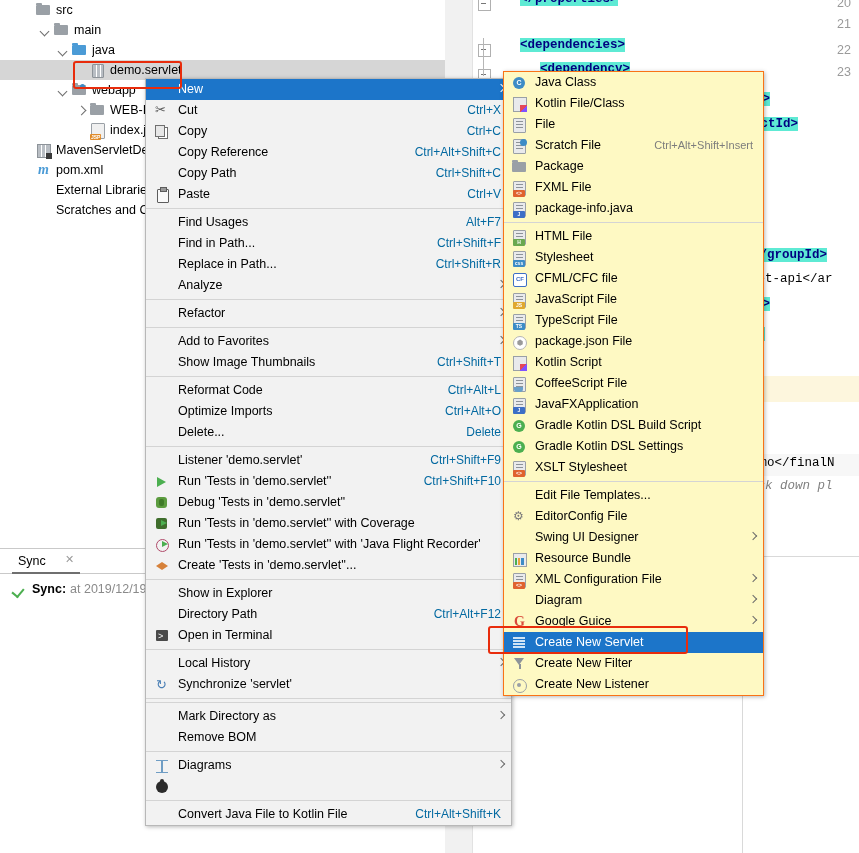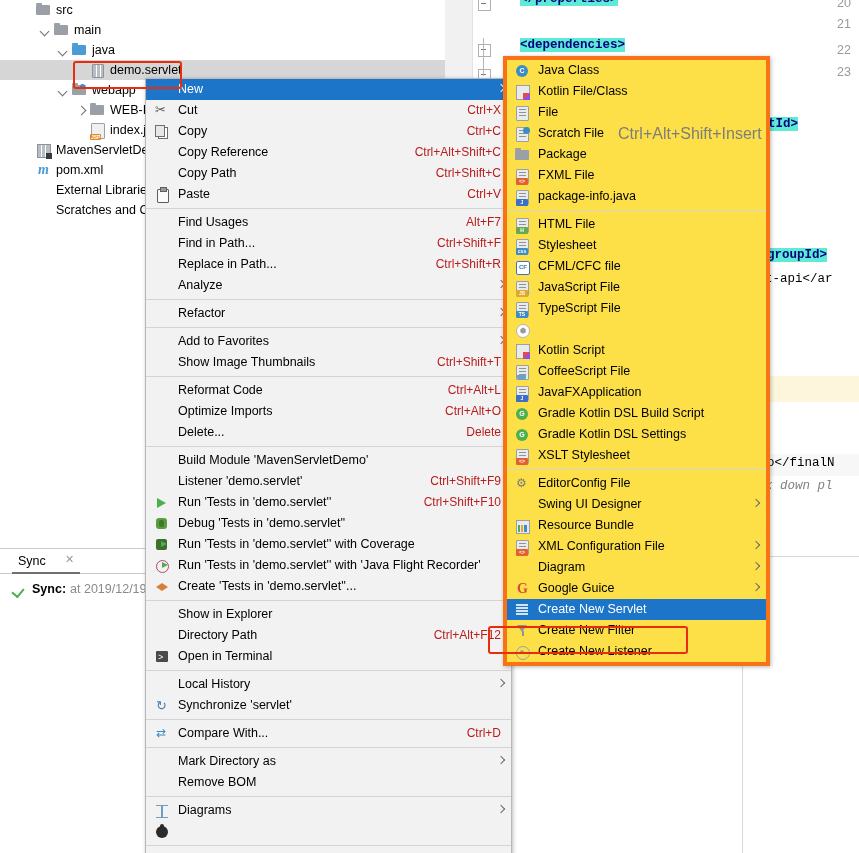--- a/index.html
+++ b/index.html
@@ -156,21 +156,21 @@
   }
   .mi{
     position:relative;height:21px;line-height:21px;
     display:flex;align-items:center;
     padding-left:8px;padding-right:10px;
     font-size:12.5px;color:#000;white-space:nowrap;
   }
   .mi.sel{background:#1c75c9;color:#ffffff;}
   .mi-icon{width:18px;height:16px;flex:0 0 18px;margin-right:6px;position:relative;}
   .mi-label{flex:1 1 auto;overflow:hidden;}
-  .mi-accel{color:#b91c1c;font-size:12px;margin-left:18px;flex:0 0 auto;}
+  .mi-accel{color:#0369a1;font-size:12px;margin-left:18px;flex:0 0 auto;}
   .mi-arrow{
     position:absolute;right:7px;top:6px;width:5px;height:5px;
     border-right:1.3px solid #6a6a6a;border-top:1.3px solid #6a6a6a;
     transform:rotate(45deg);
   }
   .mi.sel .mi-arrow{border-color:#ffffff;}
   .msep{height:1px;background:#d4d4d4;margin:3px 0;}
   
   .g-cut,.g-copy,.g-paste{position:absolute;left:1px;top:1px;width:14px;height:14px;}
   .g-cut::before{content:"\2702";position:absolute;left:0;top:-2px;font-size:13px;color:#5d5d5d;line-height:16px;}
@@ -193,33 +193,33 @@
   .g-sync{position:absolute;left:2px;top:1px;width:13px;height:13px;color:#4a7fb5;font-size:13px;line-height:14px;}
   .g-sync::after{content:"\21BB";position:absolute;left:0;top:0;}
   .g-compare{position:absolute;left:2px;top:2px;width:12px;height:12px;color:#3d8cc6;font-size:12px;line-height:12px;}
   .g-compare::after{content:"\21C4";position:absolute;left:0;top:-1px;}
   .g-diagrams{position:absolute;left:2px;top:2px;width:12px;height:11px;border-top:1.6px solid #6f9dc4;border-bottom:1.6px solid #6f9dc4;}
   .g-diagrams::after{content:"";position:absolute;left:5px;top:-1px;width:1.6px;height:12px;background:#6f9dc4;}
   .g-gist{position:absolute;left:2px;top:2px;width:12px;height:12px;background:#2b2b2b;border-radius:50%;}
   .g-gist::after{content:"";position:absolute;left:4px;top:-2px;width:4px;height:5px;background:#2b2b2b;border-radius:2px;}
   
   #sub-menu{
-    position:absolute;left:503px;top:56px;width:259px;
-    background:#fde047;border:4px solid #f97316;
+    position:absolute;left:503px;top:71px;width:259px;
+    background:#fef9c3;border:1px solid #f97316;
     box-shadow:1px 1px 4px rgba(0,0,0,.28);
     z-index:25;
   }
   .si{
     position:relative;height:21px;line-height:21px;display:flex;align-items:center;
     padding-left:7px;padding-right:10px;font-size:12.5px;color:#000;white-space:nowrap;
   }
   .si.sel{background:#1c75c9;color:#ffffff;}
   .si-icon{width:17px;height:16px;flex:0 0 17px;margin-right:7px;position:relative;}
   .si-label{flex:1 1 auto;}
-  .si-accel{color:#7d7d7d;font-size:16px;margin-left:14px;flex:0 0 auto;}
+  .si-accel{color:#7d7d7d;font-size:11px;margin-left:14px;flex:0 0 auto;}
   .si-arrow{position:absolute;right:7px;top:6px;width:5px;height:5px;
     border-right:1.3px solid #6a6a6a;border-top:1.3px solid #6a6a6a;transform:rotate(45deg);}
   
   .f-doc{position:absolute;left:2px;top:1px;width:11px;height:13px;background:#e9eaec;border:1px solid #9aa0a6;border-radius:1px;}
   .f-doc .bars{position:absolute;left:2px;top:2px;right:2px;height:7px;
     background:linear-gradient(#8d9399 0 1px,transparent 1px 3px,#8d9399 3px 4px,transparent 4px 6px,#8d9399 6px 7px);}
   .f-tag{position:absolute;left:-1px;bottom:-2px;min-width:10px;height:7px;line-height:7px;
     font-size:5px;font-weight:bold;color:#fff;text-align:center;border-radius:1px;padding:0 1px;
     font-family:"Liberation Sans",sans-serif;}
   .f-circ{position:absolute;left:2px;top:2px;width:12px;height:12px;border-radius:50%;
@@ -477,24 +477,20 @@
       <span class="mi-accel">Ctrl+Alt+O</span>
     </div>
     <div class="mi">
       <span class="mi-icon"></span>
       <span class="mi-label">Delete...</span>
       <span class="mi-accel">Delete</span>
     </div>
     <div class="msep"></div>
     <div class="mi">
       <span class="mi-icon"></span>
-      <span class="mi-label">Build Module 'MavenServletDemo'</span>
-    </div>
-    <div class="mi">
-      <span class="mi-icon"></span>
       <span class="mi-label">Listener 'demo.servlet'</span>
       <span class="mi-accel">Ctrl+Shift+F9</span>
     </div>
     <div class="mi">
       <span class="mi-icon">
         <span class="g-run"></span>
       </span>
       <span class="mi-label">Run 'Tests in 'demo.servlet''</span>
       <span class="mi-accel">Ctrl+Shift+F10</span>
     </div>
@@ -544,27 +540,20 @@
       <span class="mi-label">Local History</span>
       <span class="mi-arrow"></span>
     </div>
     <div class="mi">
       <span class="mi-icon">
         <span class="g-sync"></span>
       </span>
       <span class="mi-label">Synchronize 'servlet'</span>
     </div>
     <div class="msep"></div>
-    <div class="mi">
-      <span class="mi-icon">
-        <span class="g-compare"></span>
-      </span>
-      <span class="mi-label">Compare With...</span>
-      <span class="mi-accel">Ctrl+D</span>
-    </div>
     <div class="msep"></div>
     <div class="mi">
       <span class="mi-icon"></span>
       <span class="mi-label">Mark Directory as</span>
       <span class="mi-arrow"></span>
     </div>
     <div class="mi">
       <span class="mi-icon"></span>
       <span class="mi-label">Remove BOM</span>
     </div>
@@ -684,20 +673,21 @@
           <span class="bars"></span>
           <span class="f-tag" style="background:#3d8cc6">TS</span>
         </span>
       </span>
       <span class="si-label">TypeScript File</span>
     </div>
     <div class="si">
       <span class="si-icon">
         <span class="f-circ" style="background:#fff;border:1.4px solid #b5b5b5;color:#9a9a9a;">⬢</span>
       </span>
+      <span class="si-label">package.json File</span>
     </div>
     <div class="si">
       <span class="si-icon">
         <span class="f-kt"></span>
       </span>
       <span class="si-label">Kotlin Script</span>
     </div>
     <div class="si">
       <span class="si-icon">
         <span class="f-doc">
@@ -731,20 +721,24 @@
     <div class="si">
       <span class="si-icon">
         <span class="f-doc">
           <span class="bars"></span>
           <span class="f-tag" style="background:#e0622e">&lt;&gt;</span>
         </span>
       </span>
       <span class="si-label">XSLT Stylesheet</span>
     </div>
     <div class="msep"></div>
+    <div class="si">
+      <span class="si-icon"></span>
+      <span class="si-label">Edit File Templates...</span>
+    </div>
     <div class="si">
       <span class="si-icon">
         <span class="f-gear"></span>
       </span>
       <span class="si-label">EditorConfig File</span>
     </div>
     <div class="si">
       <span class="si-icon"></span>
       <span class="si-label">Swing UI Designer</span>
       <span class="si-arrow"></span>

